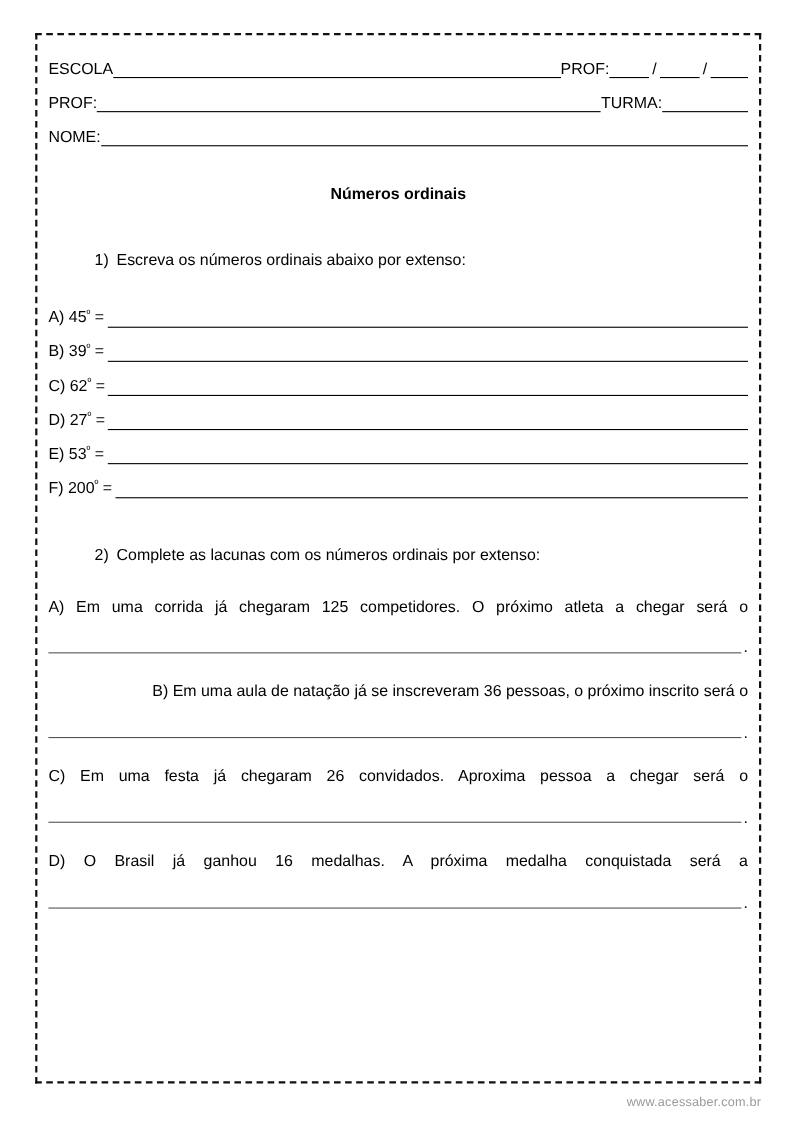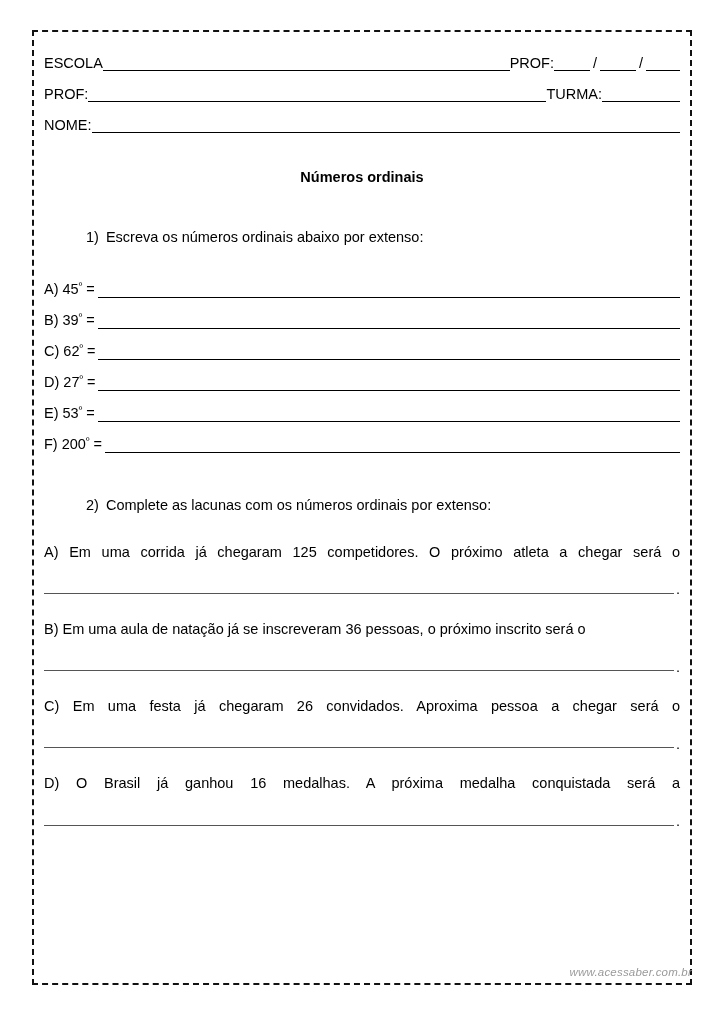--- a/index.html
+++ b/index.html
@@ -94,20 +94,21 @@
   }
   .short-item .rule { margin-left: 3px; }
 
   
   .long-item { margin-top: 26px; }
   .long-item.first { margin-top: 30px; }
 
   .long-text {
     font-size: 14.5px;
     line-height: 1.25;
+    text-align: right;
   }
   .long-text.justify {
     text-align: justify;
     text-align-last: justify;
   }
   .answer-line {
     display: flex;
     align-items: flex-end;
     margin-top: 22px;
     font-size: 14.5px;
@@ -119,25 +120,24 @@
   .answer-line .dot {
     flex: none;
     padding-left: 2px;
     line-height: 0.6;
   }
 
   
   .footer {
     position: absolute;
     right: 32px;
-    top: 966px;
+    top: 996px;
     font-size: 11.5px;
     color: #9a9a9a;
     letter-spacing: 0.2px;
-    font-style: italic;
   }
 </style>
 </head>
 <body>
 
 <div class="sheet">
   <div class="inner">
 
     <div class="id-row">
       <span class="id-label">ESCOLA</span>

